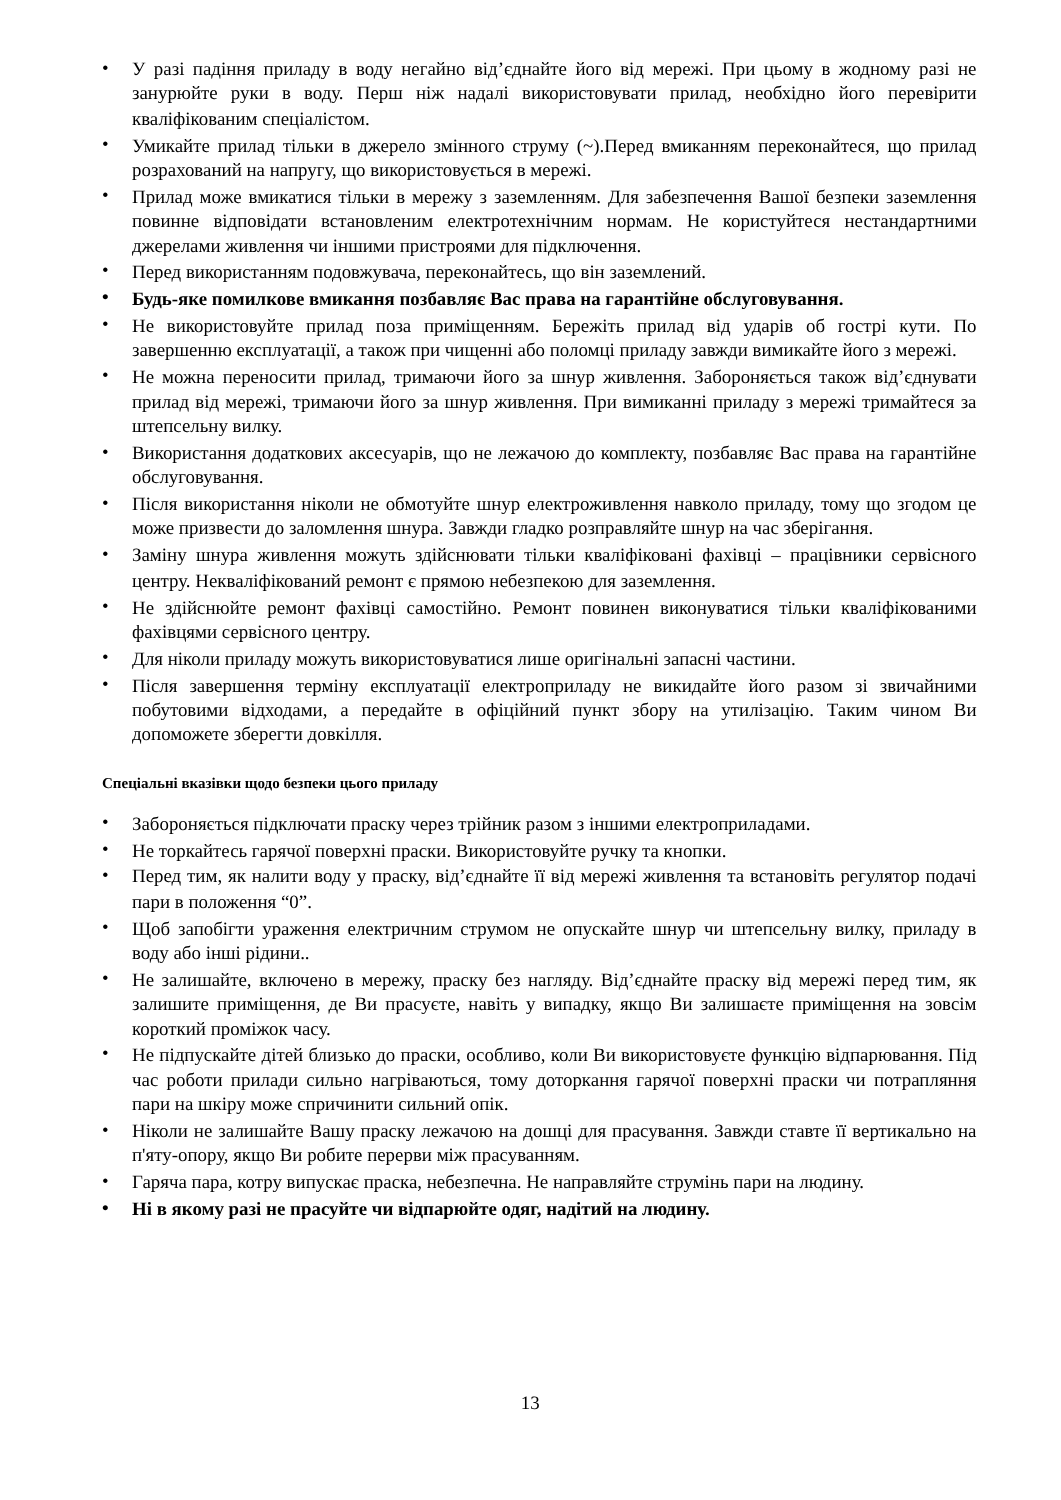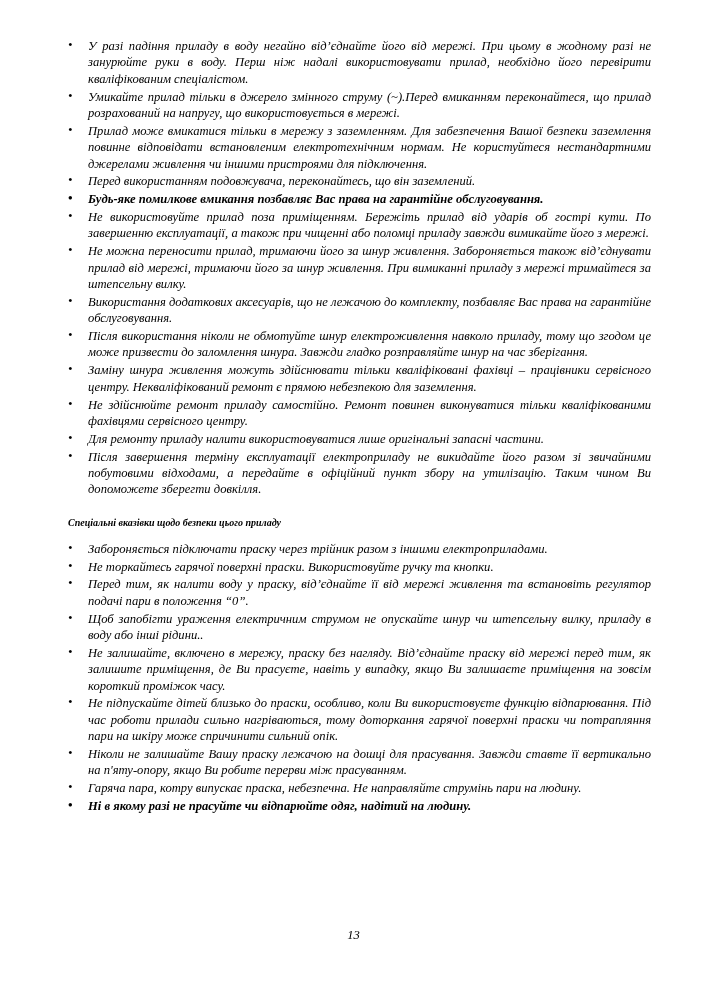--- a/index.html
+++ b/index.html
@@ -14,21 +14,20 @@
     color: #000000;
     position: relative;
     overflow: hidden;
   }
   .page {
     width: 707px;
     height: 1000px;
     box-sizing: border-box;
     padding: 38px 56px 0 58px;
     position: relative;
-    font-style: italic;
   }
   ul.bullets {
     list-style: none;
     margin: 0;
     padding: 0;
   }
   ul.bullets > li {
     position: relative;
     padding-left: 30px;
     margin-bottom: 1.5px;
@@ -72,22 +71,22 @@
     <li>У разі падіння приладу в воду негайно від’єднайте його від мережі. При цьому в жодному разі не занурюйте руки в воду. Перш ніж надалі використовувати прилад, необхідно його перевірити кваліфікованим спеціалістом.</li>
     <li>Умикайте прилад тільки в джерело змінного струму (~).Перед вмиканням переконайтеся, що прилад розрахований на напругу, що використовується в мережі.</li>
     <li>Прилад може вмикатися тільки в мережу з заземленням. Для забезпечення Вашої безпеки заземлення повинне відповідати встановленим електротехнічним нормам. Не користуйтеся нестандартними джерелами живлення чи іншими пристроями для підключення.</li>
     <li>Перед використанням подовжувача, переконайтесь, що він заземлений.</li>
     <li class="bold">Будь-яке помилкове вмикання позбавляє Вас права на гарантійне обслуговування.</li>
     <li>Не використовуйте прилад поза приміщенням. Бережіть прилад від ударів об гострі кути. По завершенню експлуатації, а також при чищенні або поломці приладу завжди вимикайте його з мережі.</li>
     <li>Не можна переносити прилад, тримаючи його за шнур живлення. Забороняється також від’єднувати прилад від мережі, тримаючи його за шнур живлення. При вимиканні приладу з мережі тримайтеся за штепсельну вилку.</li>
     <li>Використання додаткових аксесуарів, що не лежачою до комплекту, позбавляє Вас права на гарантійне обслуговування.</li>
     <li>Після використання ніколи не обмотуйте шнур електроживлення навколо приладу, тому що згодом це може призвести до заломлення шнура. Завжди гладко розправляйте шнур на час зберігання.</li>
     <li>Заміну шнура живлення можуть здійснювати тільки кваліфіковані фахівці – працівники сервісного центру. Некваліфікований ремонт є прямою небезпекою для заземлення.</li>
-    <li>Не здійснюйте ремонт приладу самостійно. Ремонт повинен виконуватися тільки кваліфікованими фахівцями сервісного центру.</li>
-    <li>Для ремонту приладу налити використовуватися лише оригінальні запасні частини.</li>
+    <li>Не здійснюйте ремонт фахівці самостійно. Ремонт повинен виконуватися тільки кваліфікованими фахівцями сервісного центру.</li>
+    <li>Для ніколи приладу можуть використовуватися лише оригінальні запасні частини.</li>
     <li>Після завершення терміну експлуатації електроприладу не викидайте його разом зі звичайними побутовими відходами, а передайте в офіційний пункт збору на утилізацію. Таким чином Ви допоможете зберегти довкілля.</li>
   </ul>
 
   <div class="section-heading">Спеціальні вказівки щодо безпеки цього приладу</div>
 
   <ul class="bullets">
     <li>Забороняється підключати праску через трійник разом з іншими електроприладами.</li>
     <li>Не торкайтесь гарячої поверхні праски. Використовуйте ручку та кнопки.</li>
     <li>Перед тим, як налити воду у праску, від’єднайте її від мережі живлення та встановіть регулятор подачі пари в положення “0”.</li>
     <li>Щоб запобігти ураження електричним струмом не опускайте шнур чи штепсельну вилку, приладу в воду або інші рідини..</li>

